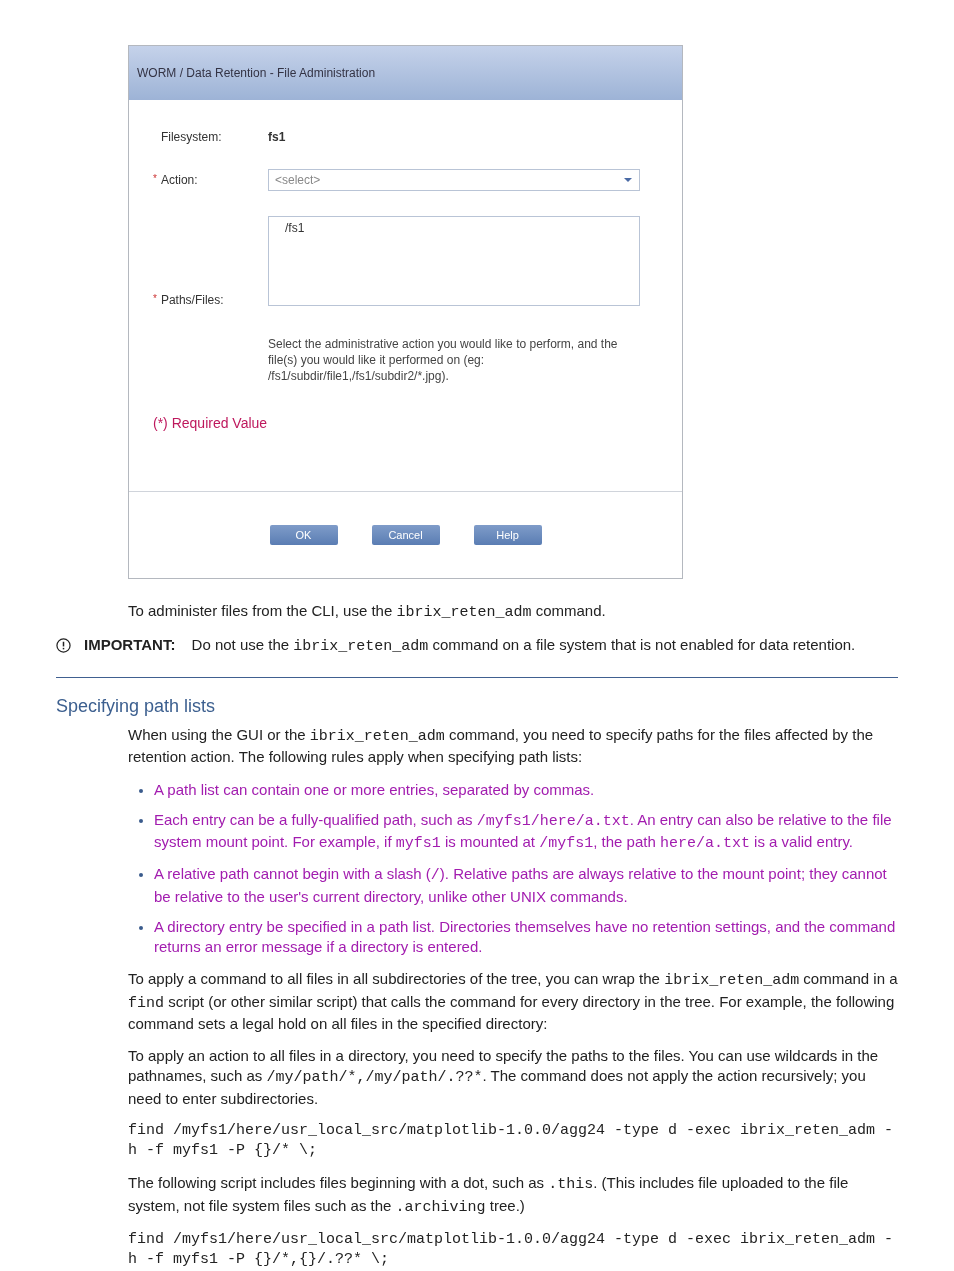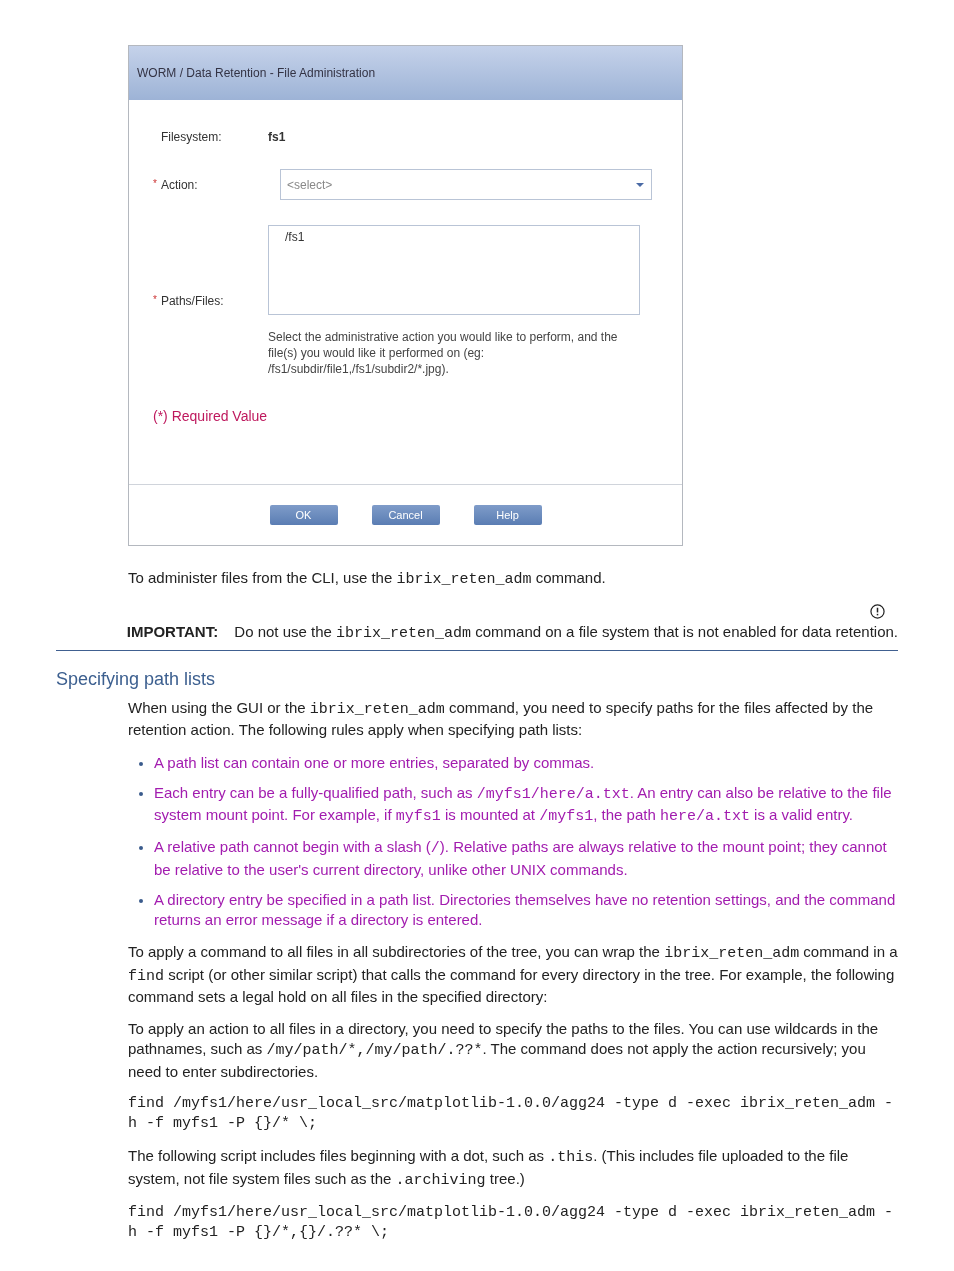--- a/index.html
+++ b/index.html
@@ -35,52 +35,51 @@
   .form-row { display: flex; margin-bottom: 25px; align-items: center; }
   .form-label-col { width: 115px; display: flex; }
   .req { color: #c33; margin-right: 4px; font-size: 10px; }
   .form-label { font-size: 12px; color: #333; }
   .form-val-col { flex: 1; }
   .bold { font-weight: bold; }
   .select-box {
     display: flex;
     border: 1px solid #b9c4d6;
     width: 372px;
-    height: 31px;
+    height: 22px;
     align-items: center;
     justify-content: space-between;
     padding: 0 6px;
     color: #888;
     font-size: 12px;
-    margin-left: 12px;
   }
   .select-arrow {
     width: 10px; height: 10px;
     display: flex; align-items: center; justify-content: center;
   }
   .select-arrow svg { width: 10px; height: 10px; fill: #4a6aa5; }
   .textarea-box {
     border: 1px solid #b9c4d6;
     width: 372px;
     height: 90px;
     padding: 4px 16px;
     font-size: 12px;
     color: #333;
   }
   .helper-text {
-    margin-top: 14px;
+    margin-top: 30px;
     font-size: 12px;
     color: #444;
     line-height: 1.35;
     width: 375px;
   }
   .required-note { font-size: 14px; color:#be185d; margin: 30px 0 50px 0; }
   .dialog-footer {
     border-top: 1px solid #d0d4db;
-    padding: 20px 0;
+    padding: 33px 0;
     display: flex;
     justify-content: center;
     gap: 34px;
   }
   .dlg-btn {
     background: linear-gradient(#7f9cc9, #5a7db3);
     color: #fff;
     border: none;
     width: 68px;
     height: 20px;
@@ -91,24 +90,23 @@
   .body-text {
     margin-left: 72px;
     font-size: 15px;
     line-height: 1.35;
     margin-bottom: 12px;
   }
   .mono { font-family: "Courier New", monospace; }
   .important-block {
     display: flex;
     border-bottom: 1px solid #406090;
-    padding-bottom: 6px;
+    padding-bottom: 20px;
     margin-bottom: 18px;
-    align-items: flex-end;
-    flex-direction: column;
+    align-items: center;
   }
   .important-icon {
     width: 28px; flex-shrink: 0;
     padding-top: 2px;
   }
   .important-icon svg { width: 15px; height: 15px; }
   .important-text { flex:1; font-size: 15px; line-height:1.35; }
   .important-label { font-weight: bold; margin-right: 12px; }
   .section-heading {
     color: #3c5f8f;

